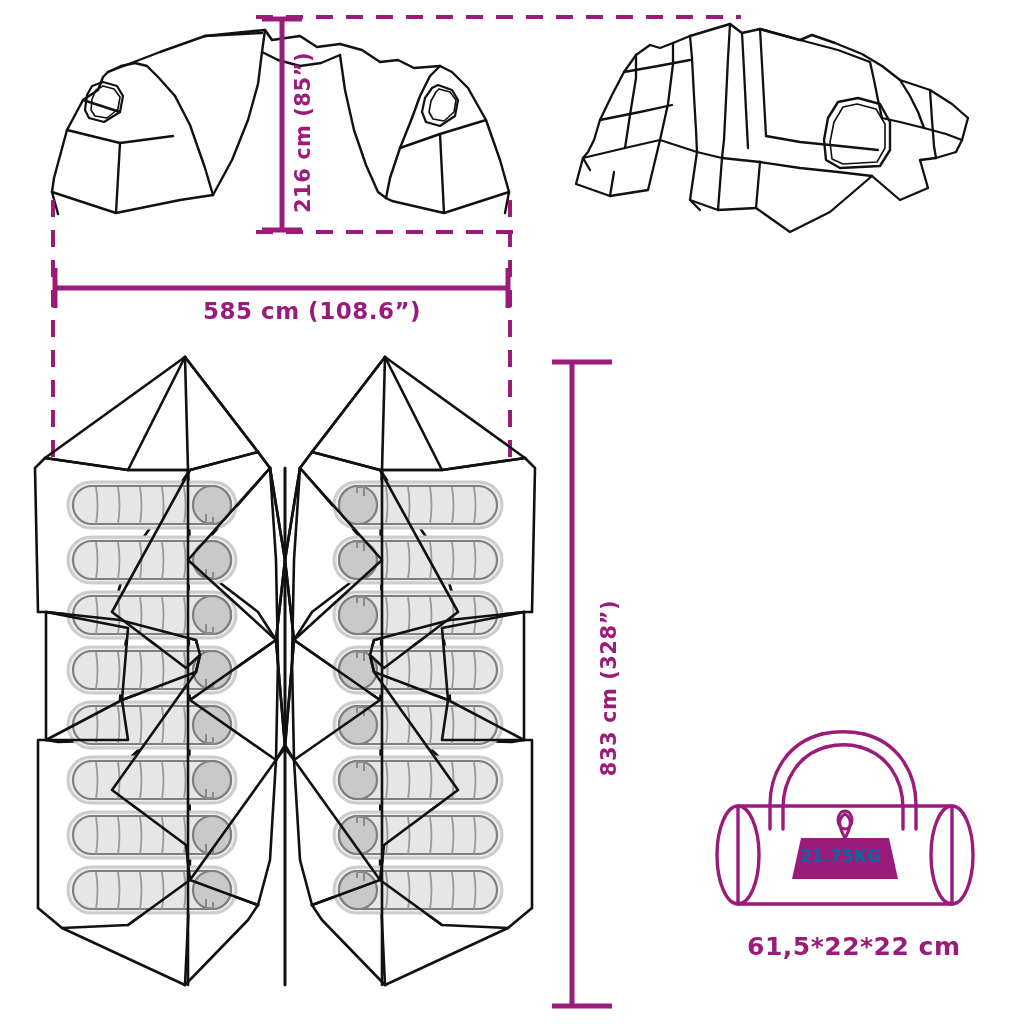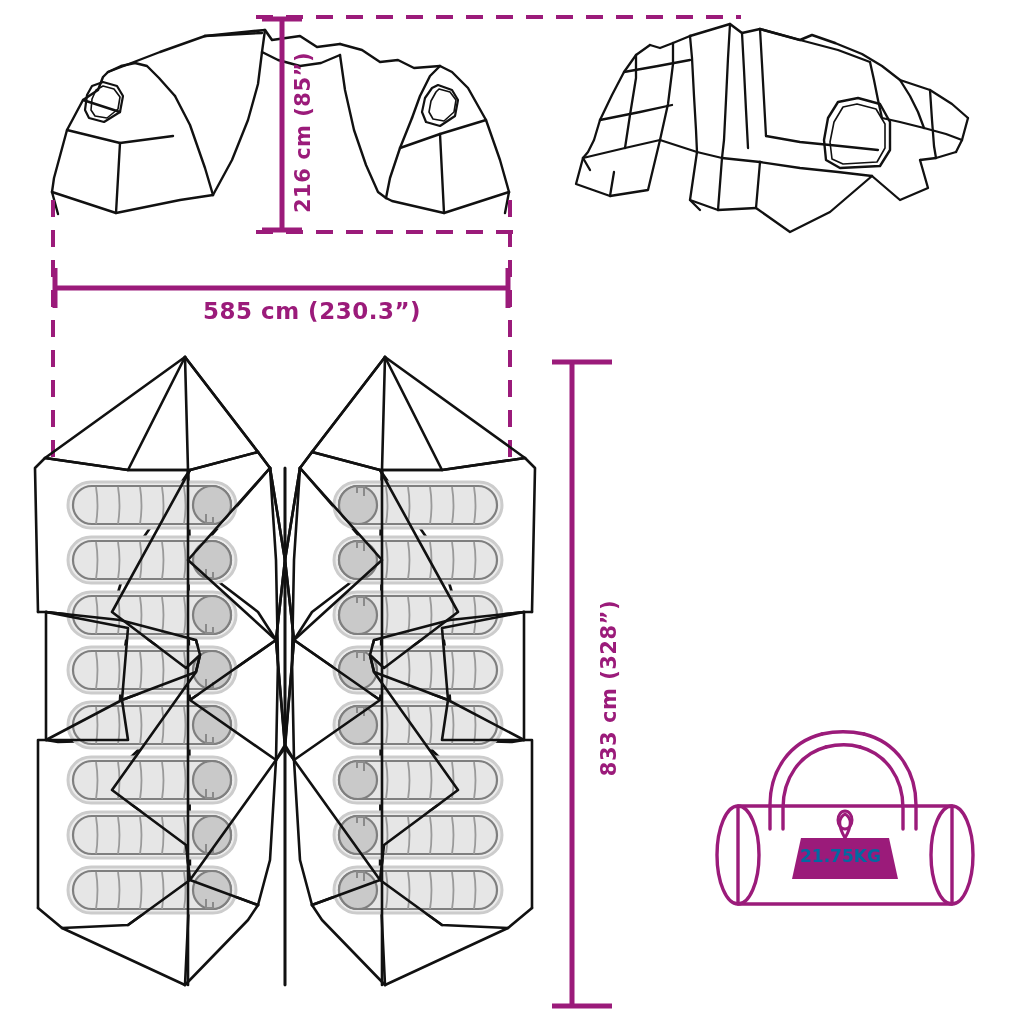--- a/index.html
+++ b/index.html
@@ -498,20 +498,21 @@
     <g>
       <path d="M801,838 L889,838 L898,879 L792,879 Z" fill="#9B1B7A" stroke="none"></path>
       <path d="M845,838 C838,826 838,818 845,814 C852,818 852,826 845,838" fill="none" stroke="#9B1B7A" stroke-width="3"></path>
       <ellipse cx="845" cy="820" rx="7" ry="9" fill="none" stroke="#9B1B7A" stroke-width="3"></ellipse>
     </g>
 
   </svg>
 
   <div class="dim-label" id="label-height-vertical">216 cm (85”)</div>
 
-  <div class="dim-label" id="label-width">585 cm (230.3”)</div>
+  <div class="dim-label" id="label-width">585 cm (108.6”)</div>
 
   <div class="dim-label" id="label-length">833 cm (328”)</div>
 
   <div id="label-weight">21.75KG</div>
 
+  <div class="dim-label" id="label-bag-size">61,5*22*22 cm</div>
 
 </div>
 
 </body></html>

